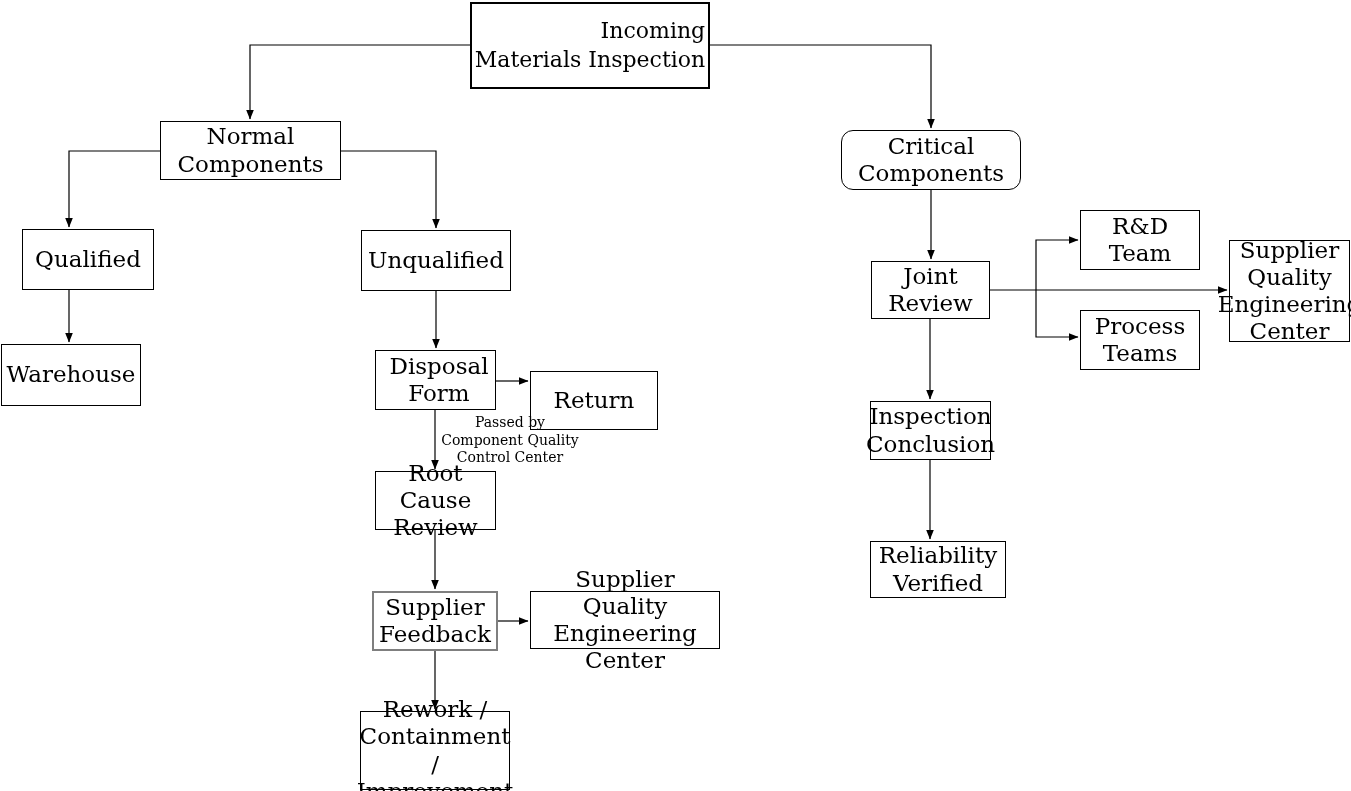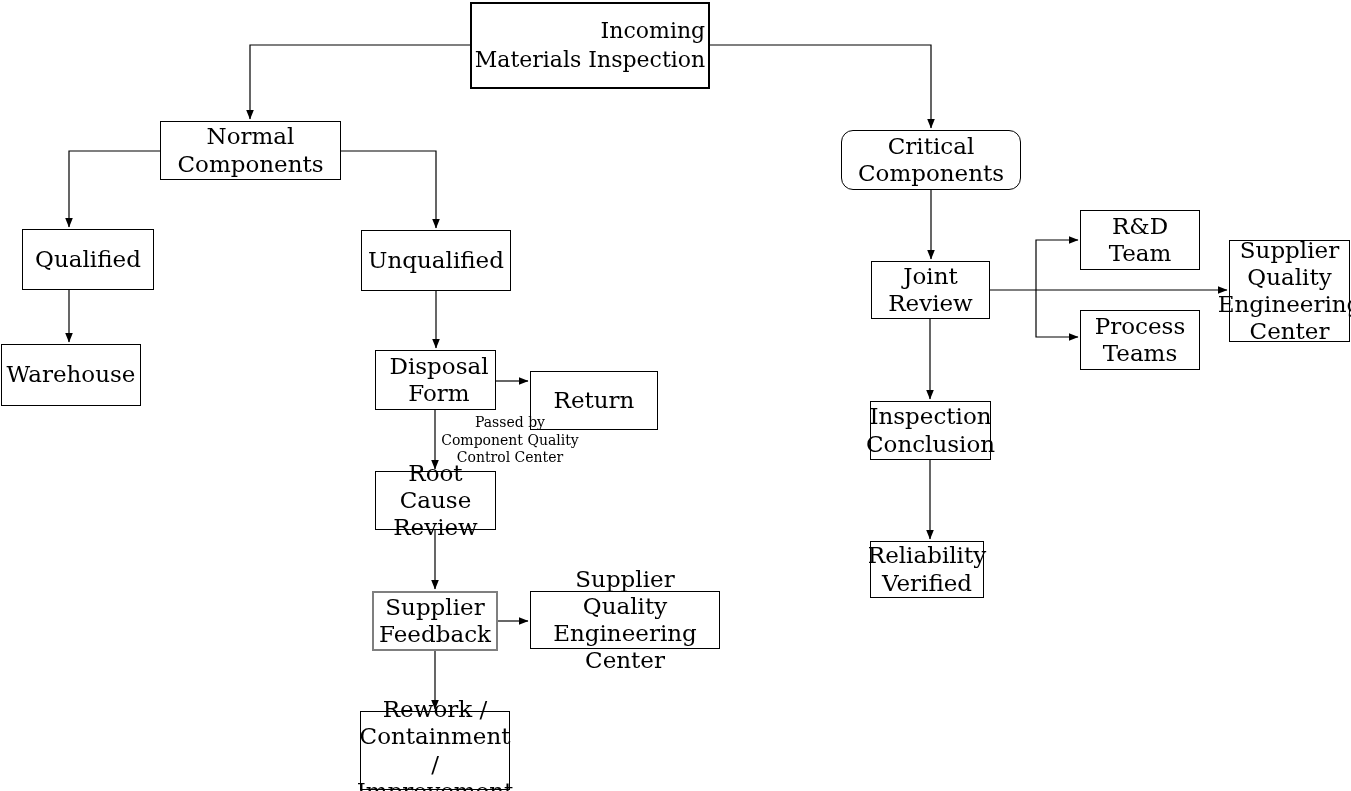--- a/index.html
+++ b/index.html
@@ -167,18 +167,18 @@
 Quality
 Engineering
 Center</span>
   </div>
 
   <div class="node" style="left:870px; top:401px; width:121px; height:59px;">
     <span class="label">Inspection
 Conclusion</span>
   </div>
 
-  <div class="node" style="left:870px; top:541px; width:114px; height:57px;">
+  <div class="node" style="left:870px; top:541px; width:136px; height:57px;">
     <span class="label">Reliability
 Verified</span>
   </div>
 
 </div>
 
 </body></html>

